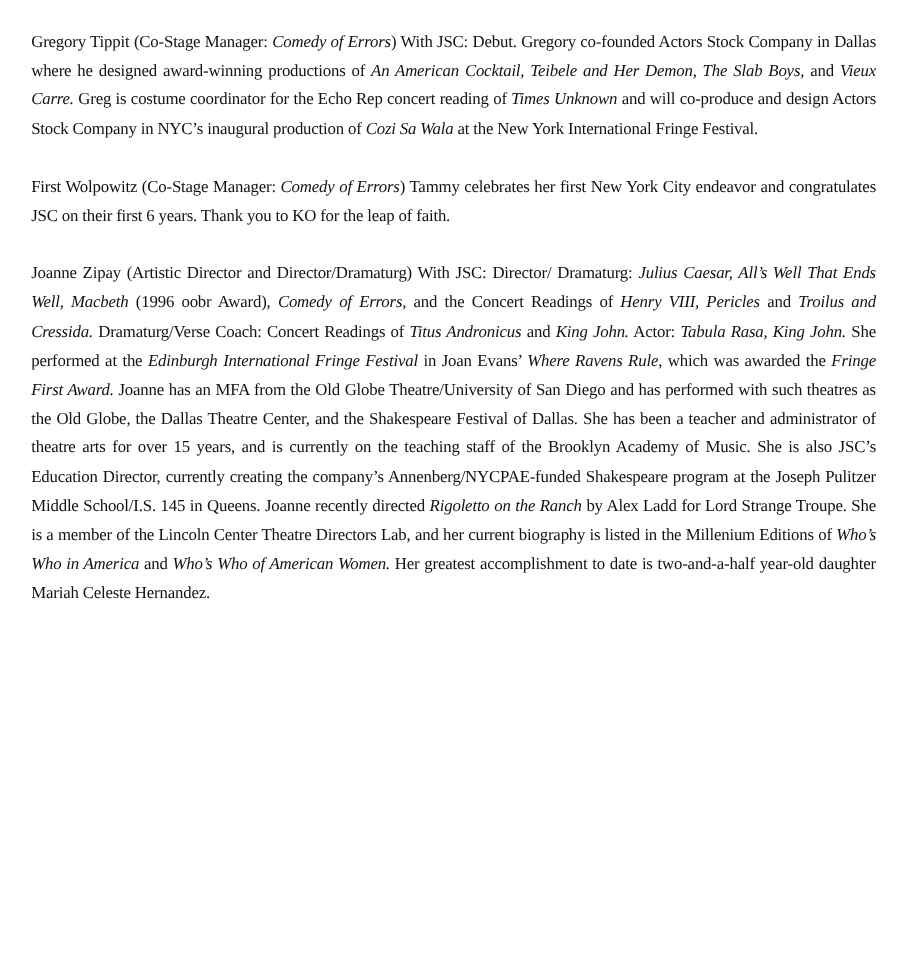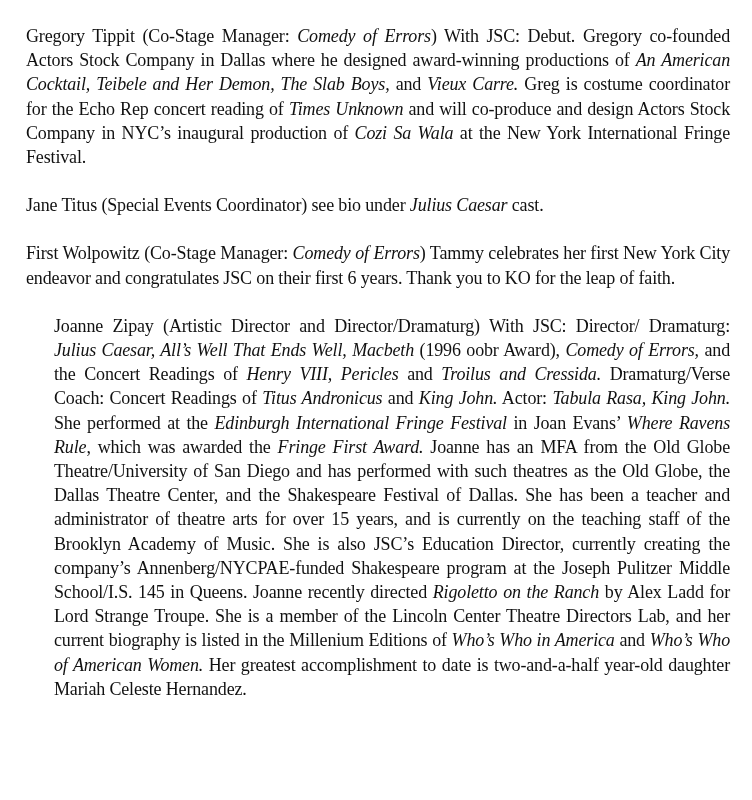--- a/index.html
+++ b/index.html
@@ -1,28 +1,27 @@
 <!DOCTYPE html>
 <html><head>
 <meta charset="utf-8">
 <style>
   html, body { margin: 0; padding: 0; background: #ffffff; }
   body { width: 752px; height: 800px; overflow: hidden; position: relative; }
   .page {
     position: absolute; left: 26px; top: 24px; width: 704px;
     font-family: "Liberation Serif", "DejaVu Serif", serif;
-    font-size: 18px; line-height: 24.2px; color: #111;
+    font-size: 14px; line-height: 24.2px; color: #111;
     text-align: justify;
     letter-spacing: -0.15px;
   }
   .bio { margin: 0 0 24px 0; }
-  .bio:last-child { margin-bottom: 0; margin-left: 28px; }
+  .bio:last-child { margin-bottom: 0; }
   i { font-style: italic; }
 </style>
 </head>
 <body>
 
 <div class="page">
   <p class="bio"><span>Gregory Tippit (Co-Stage Manager: </span><i>Comedy of Errors</i><span>) With JSC: Debut. Gregory co-founded Actors Stock Company in Dallas where he designed award-winning productions of </span><i>An American Cocktail, Teibele and Her Demon, The Slab Boys,</i><span> and </span><i>Vieux Carre.</i><span>  Greg is costume coordinator for the Echo Rep concert reading of </span><i>Times Unknown</i><span> and will co-produce and design Actors Stock Company in NYC’s inaugural production of </span><i>Cozi Sa Wala</i><span> at the New York International Fringe Festival.</span></p>
-  <p class="bio"><span>Jane Titus (Special Events Coordinator) see bio under </span><i>Julius Caesar</i><span> cast.</span></p>
   <p class="bio"><span>First Wolpowitz (Co-Stage Manager: </span><i>Comedy of Errors</i><span>) Tammy celebrates her first New York City endeavor and congratulates JSC on their first 6 years. Thank you to KO for the leap of faith.</span></p>
   <p class="bio"><span>Joanne Zipay (Artistic Director and Director/Dramaturg) With JSC: Director/ Dramaturg: </span><i>Julius Caesar, All’s Well That Ends Well, Macbeth</i><span> (1996 oobr Award), </span><i>Comedy of Errors,</i><span> and the Concert Readings of </span><i>Henry VIII, Pericles</i><span> and </span><i>Troilus and Cressida.</i><span>  Dramaturg/Verse Coach: Concert Readings of </span><i>Titus Andronicus</i><span> and </span><i>King John.</i><span>  Actor: </span><i>Tabula Rasa, King John.</i><span>  She performed at the </span><i>Edinburgh International Fringe Festival</i><span> in Joan Evans’ </span><i>Where Ravens Rule</i><span>, which was awarded the </span><i>Fringe First Award.</i><span>  Joanne has an MFA from the Old Globe Theatre/University of San Diego and has performed with such theatres as the Old Globe, the Dallas Theatre Center, and the Shakespeare Festival of Dallas. She has been a teacher and administrator of theatre arts for over 15 years, and is currently on the teaching staff of the Brooklyn Academy of Music. She is also JSC’s Education Director, currently creating the company’s Annenberg/NYCPAE-funded Shakespeare program at the Joseph Pulitzer Middle School/I.S. 145 in Queens. Joanne recently directed </span><i>Rigoletto on the Ranch</i><span> by Alex Ladd for Lord Strange Troupe.  She is a member of the Lincoln Center Theatre Directors Lab, and her current biography is listed in the Millenium Editions of </span><i>Who’s Who in America</i><span> and </span><i>Who’s Who of American Women.</i><span>  Her greatest accomplishment to date is two-and-a-half year-old daughter Mariah Celeste Hernandez.</span></p>
 </div>
 
 </body></html>

